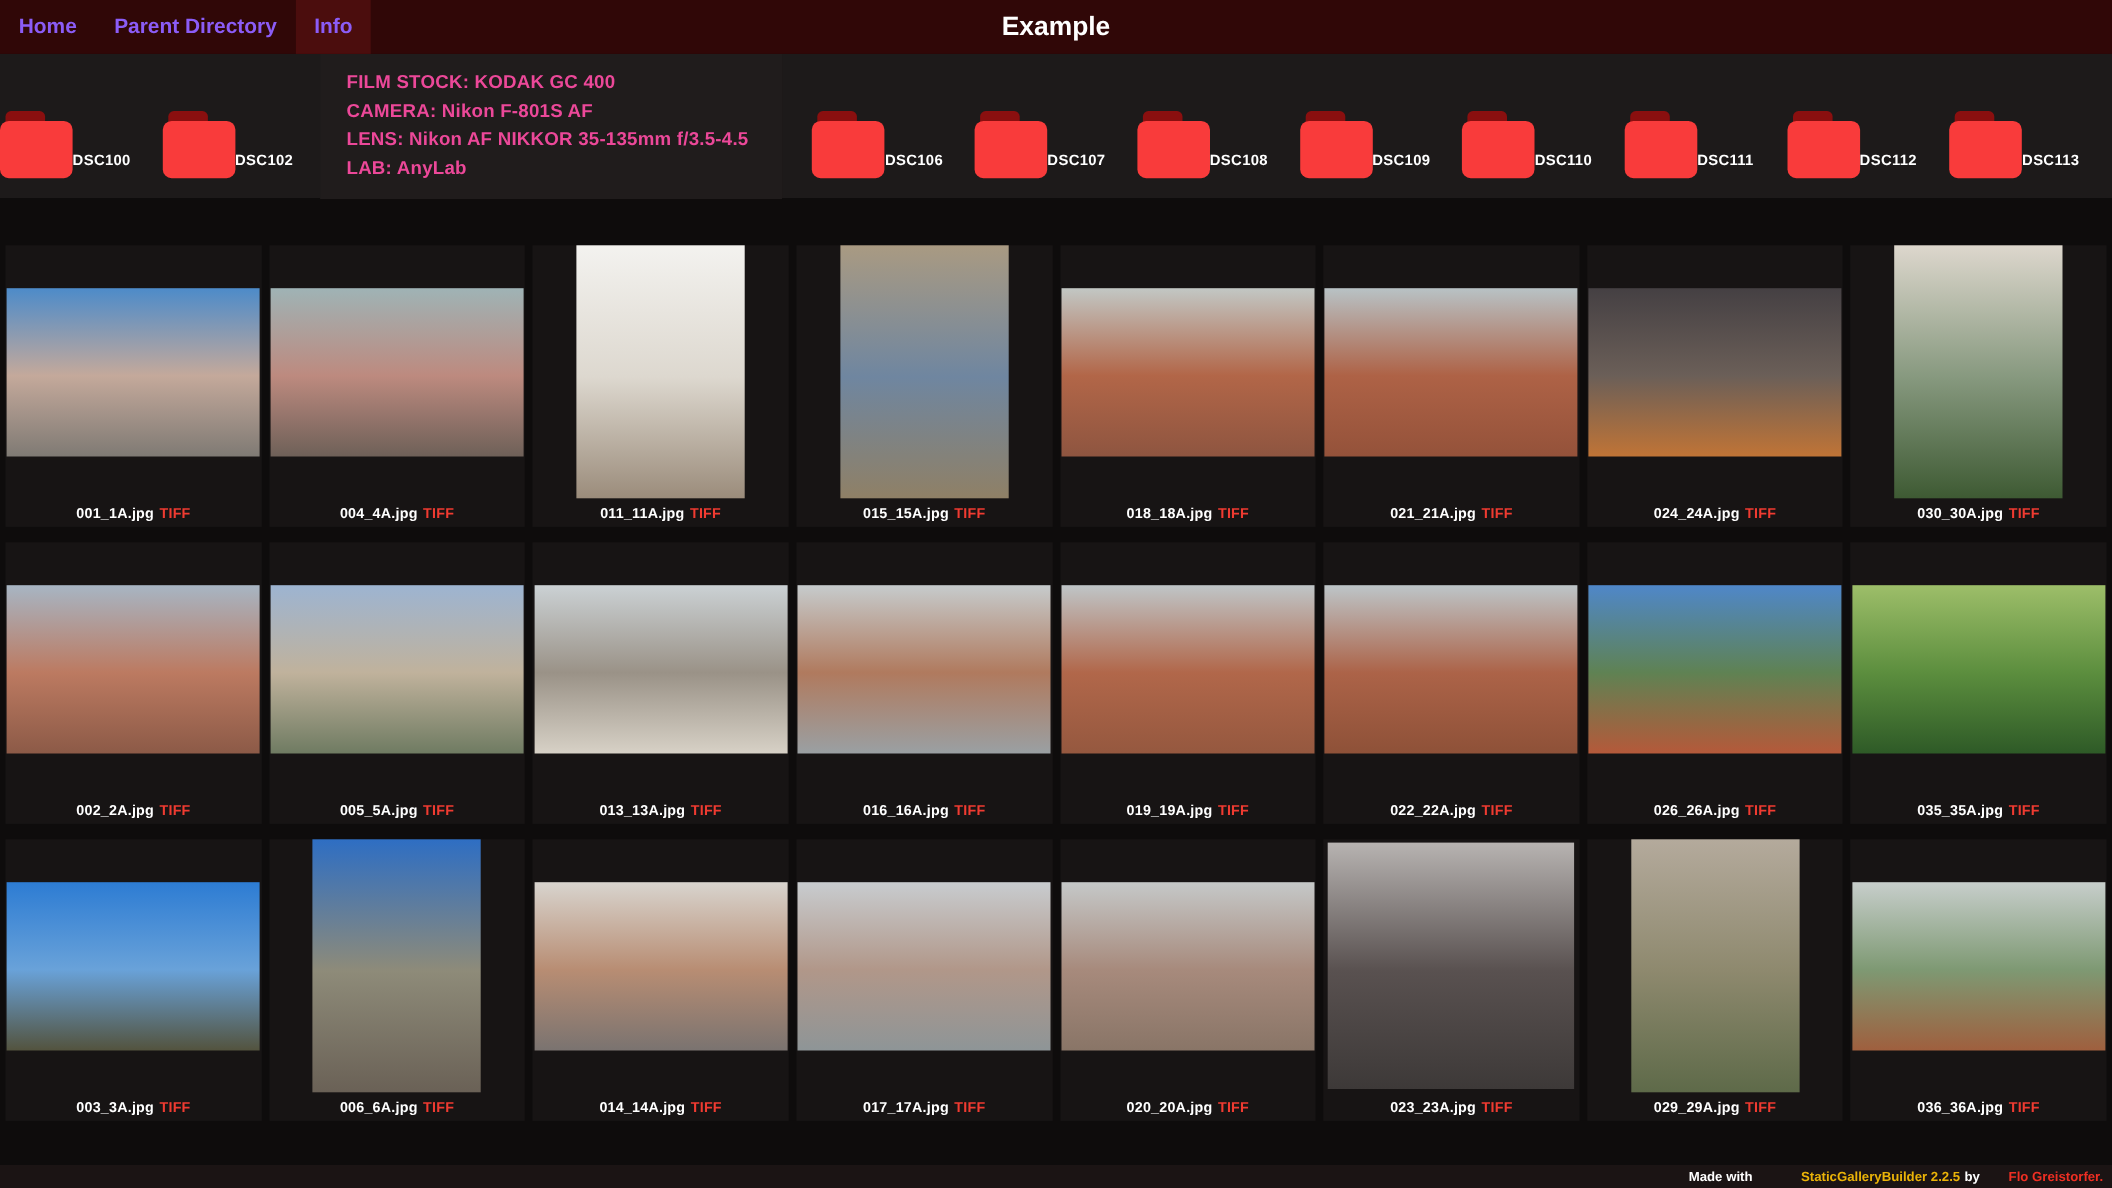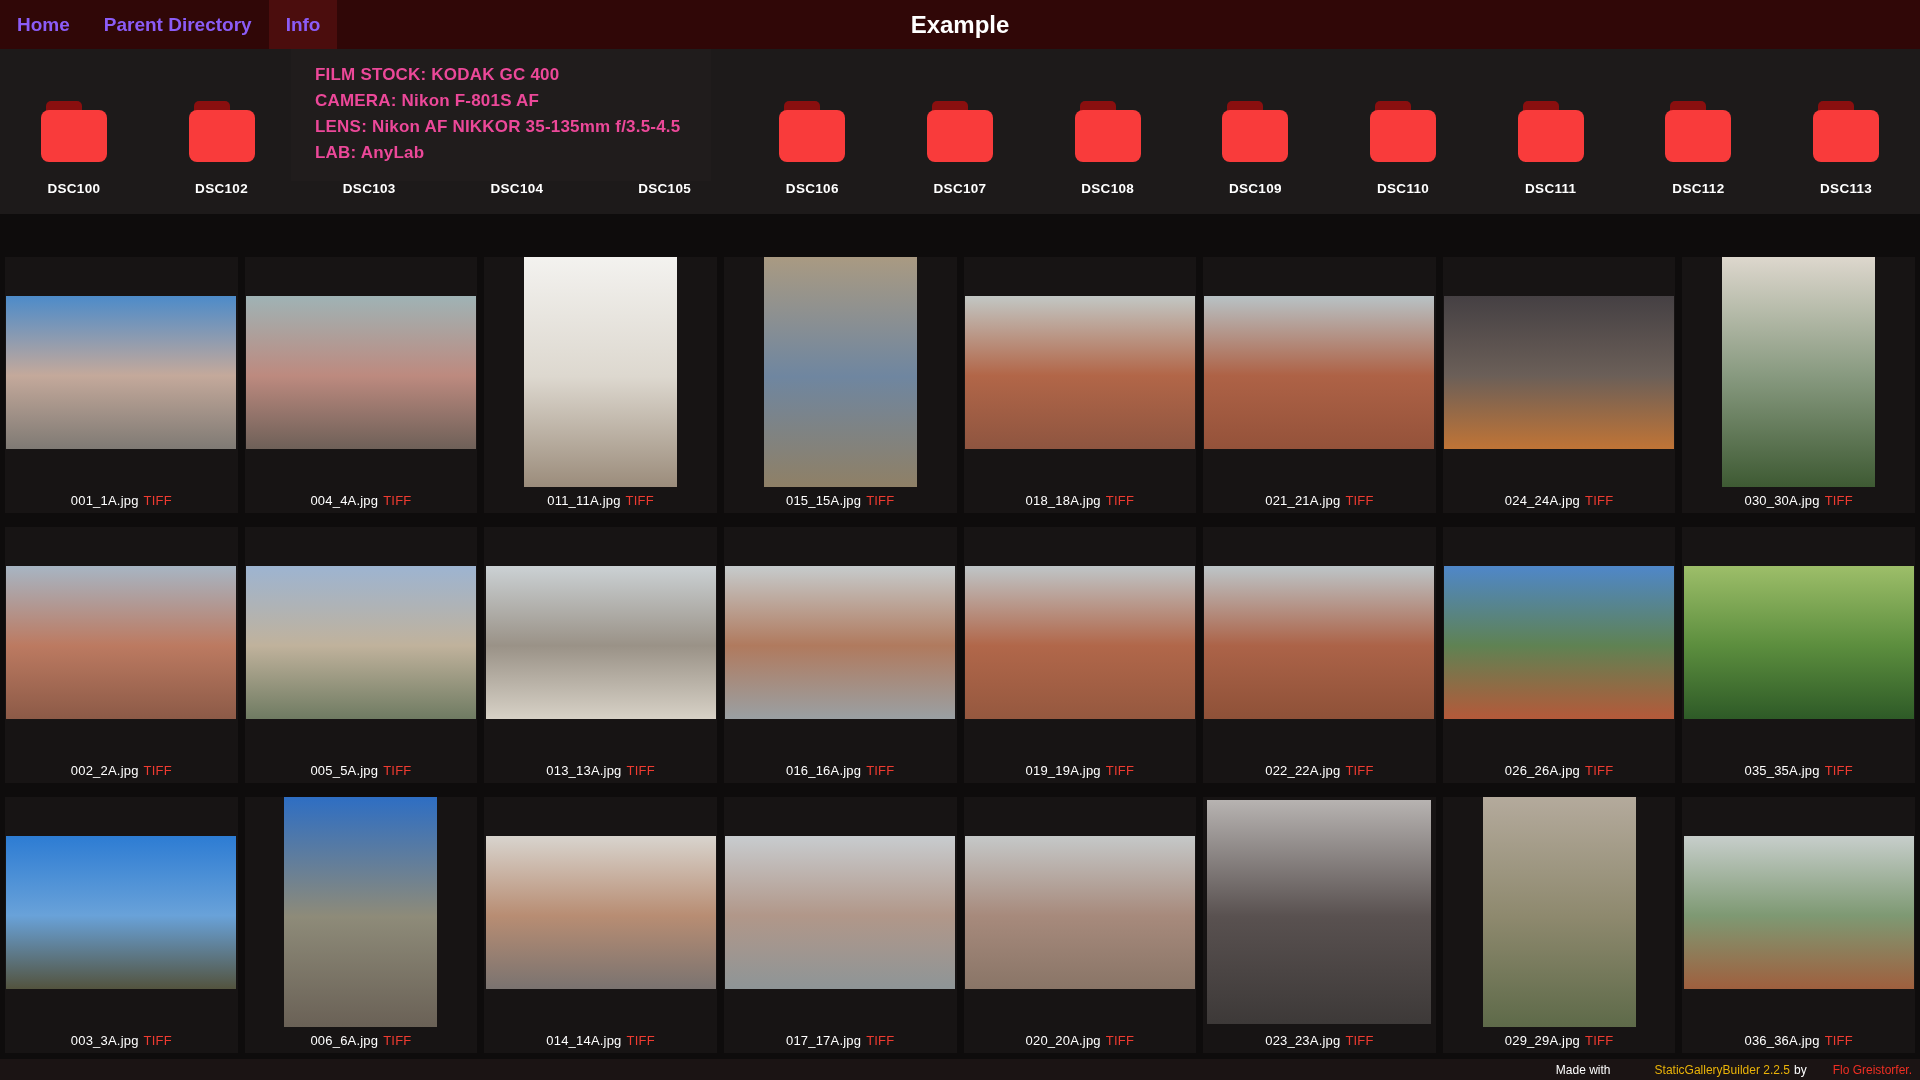--- a/index.html
+++ b/index.html
@@ -27,21 +27,21 @@
   .nav-title {
     position: absolute; inset: 0;
     display: flex; align-items: center; justify-content: center;
     color: #ffffff; font-weight: bold; font-size: 24px; pointer-events: none;
   }
 
   
   .folders-section { background: #1d1a1a; position: relative; padding: 61px 0 18px; }
   .folders-row { display: flex; }
   .folder {
-    flex: 1 1 0; display: flex; flex-direction: column; align-items: center;
+    flex: 1 1 0; display: flex; flex-direction: row; align-items: center;
     cursor: pointer; text-decoration: none;
   }
   .folder-icon { position: relative; width: 66px; height: 52px; }
   .folder-tab {
     position: absolute; top: -9px; left: 5px; width: 36px; height: 20px;
     background: #8a0f0f; border-radius: 5px;
   }
   .folder-body {
     position: absolute; inset: 0; background: #f93b3b; border-radius: 8px;
   }
@@ -70,31 +70,31 @@
   .thumb-wrap {
     height: 230px; display: flex; align-items: center; justify-content: center;
     cursor: pointer;
   }
   .thumb { max-width: 100%; }
   .thumb.landscape { width: 230px; height: 153px; }
   .thumb.portrait  { width: 153px; height: 230px; }
   .thumb.square    { width: 224px; height: 224px; }
   .card-label {
     height: 26px; display: flex; align-items: center; justify-content: center;
-    gap: 5px; font-size: 13px; font-weight: normal; letter-spacing: .2px;
+    gap: 5px; font-size: 13px; font-weight: bold; letter-spacing: .2px;
   }
   .fname { color: #ffffff; text-decoration: none; cursor: pointer; }
   .tiff  { color: #ef3b31; text-decoration: none; cursor: pointer; }
 
   
   .footer {
     position: absolute; left: 0; right: 0; bottom: 0; height: 21px;
     background: #1b1414; display: flex; align-items: center;
     justify-content: flex-end; padding: 0 8px; gap: 4px;
-    font-size: 12px; font-weight: normal; color: #ffffff; white-space: nowrap;
+    font-size: 12px; font-weight: bold; color: #ffffff; white-space: nowrap;
   }
   .footer a { text-decoration: none; cursor: pointer; }
   .link-builder { color: #eab308; margin-left: 40px; }
   .link-author  { color: #ef2f23; margin-left: 22px; }
 </style>
 </head>
 <body>
 
 <nav class="nav">
   <div class="nav-items" id="nav-items" style="display: flex;">

